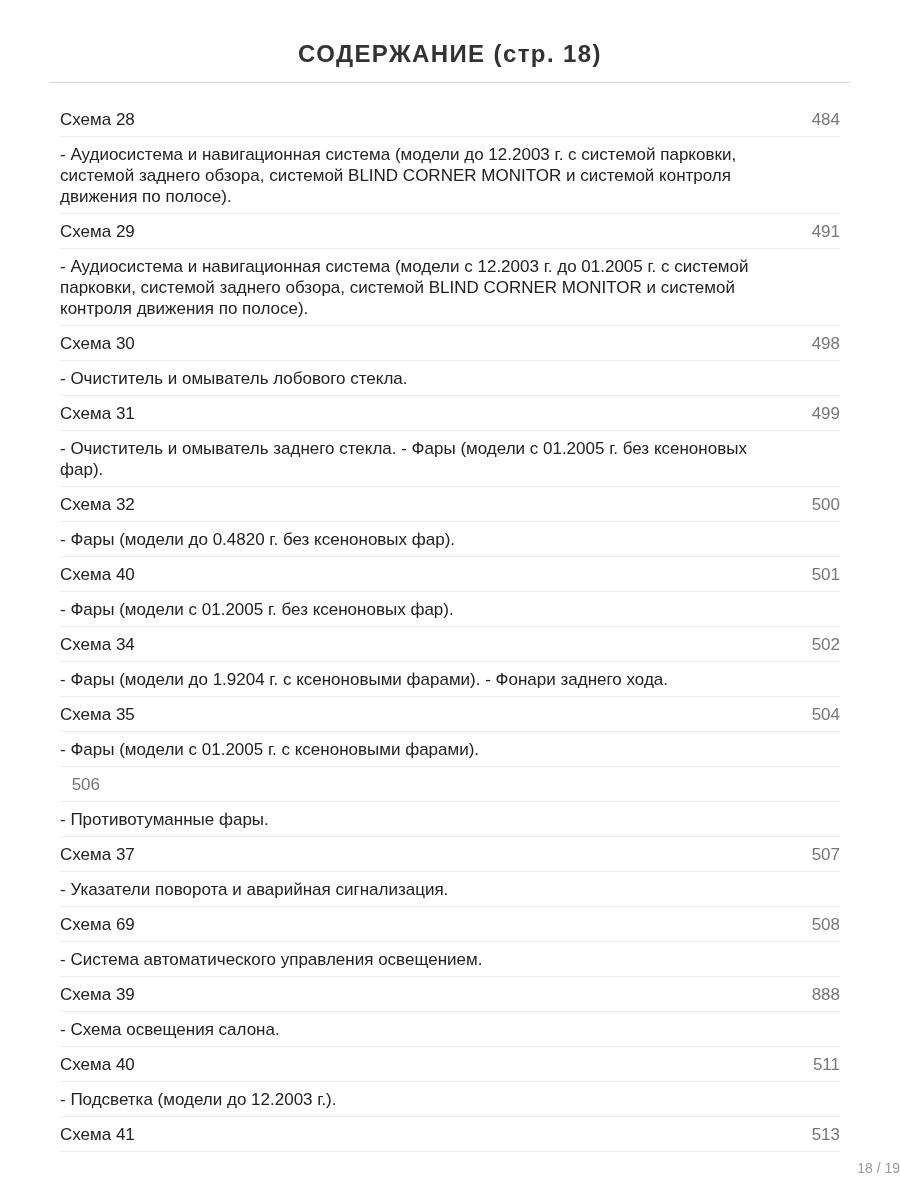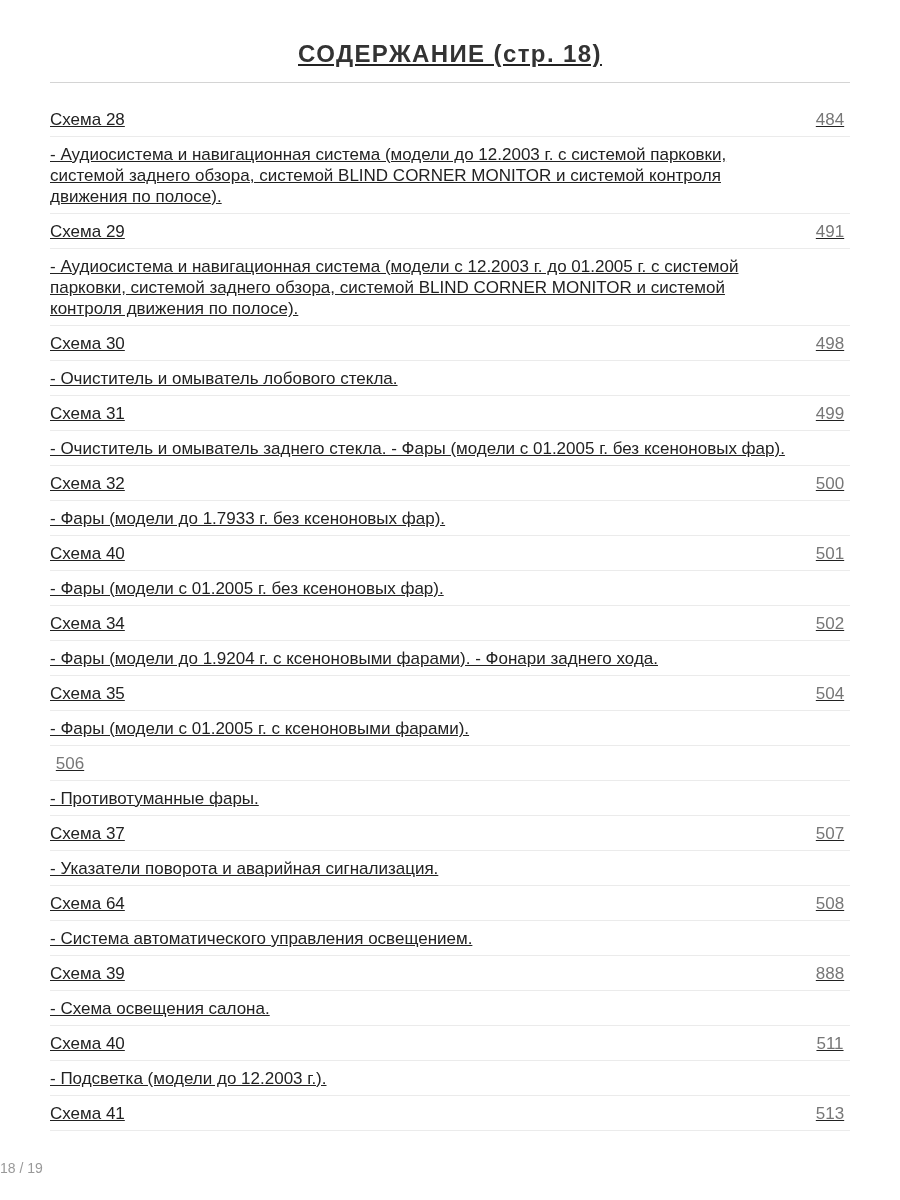--- a/index.html
+++ b/index.html
@@ -13,42 +13,41 @@
       position: relative;
       overflow: hidden;
       font-family: "Liberation Sans", "DejaVu Sans", sans-serif;
       color: #222222;
     }
     .page {
       position: absolute;
       left: 50px;
       top: 0;
       width: 800px;
-      text-decoration: underline;
     }
     .title {
       margin: 0;
       padding-top: 38px;
       height: 44px;
       text-align: center;
       font-size: 24px;
       font-weight: bold;
       letter-spacing: 1.4px;
       color: #333333;
       line-height: 32px;
       box-sizing: content-box;
     }
     .title-rule {
       height: 0;
       border-top: 1px solid #d4d4d4;
       margin: 0 0 19px 0;
     }
     .toc {
       list-style: none;
-      margin: 0;
+      margin: 10px;
       padding: 0;
     }
     .row {
       display: flex;
       align-items: flex-start;
       border-bottom: 1px solid #ebebeb;
       box-sizing: border-box;
       padding: 7px 0 6px 0;
       font-size: 17px;
       line-height: 21px;
@@ -58,28 +57,28 @@
       flex: 1 1 auto;
       padding-right: 40px;
       color: #222222;
     }
     .row.desc .label {
       padding-right: 60px;
     }
     .row .page-num {
       flex: 0 0 40px;
       color: #777777;
-      text-align: center;
+      text-align: right;
     }
     .footer {
       position: absolute;
       left: 0;
       width: 900px;
       top: 1160px;
-      text-align: left;
+      text-align: right;
       font-size: 14px;
       color: #999999;
     }
   </style>
 </head>
 <body>
 
 <div class="page">
   <h1 class="title">СОДЕРЖАНИЕ (стр. 18)</h1>
   <div class="title-rule"></div>
@@ -111,21 +110,21 @@
       <span class="page-num">499</span>
     </li>
     <li class="row desc">
       <span class="label">- Очиститель и омыватель заднего стекла. - Фары (модели с 01.2005 г. без ксеноновых фар).</span>
     </li>
     <li class="row scheme">
       <span class="label">Схема 32</span>
       <span class="page-num">500</span>
     </li>
     <li class="row desc">
-      <span class="label">- Фары (модели до 1.7933 г. без ксеноновых фар).</span>
+      <span class="label">- Фары (модели до 0.4820 г. без ксеноновых фар).</span>
     </li>
     <li class="row scheme">
       <span class="label">Схема 40</span>
       <span class="page-num">501</span>
     </li>
     <li class="row desc">
       <span class="label">- Фары (модели с 01.2005 г. без ксеноновых фар).</span>
     </li>
     <li class="row scheme">
       <span class="label">Схема 34</span>
@@ -148,21 +147,21 @@
       <span class="label">- Противотуманные фары.</span>
     </li>
     <li class="row scheme">
       <span class="label">Схема 37</span>
       <span class="page-num">507</span>
     </li>
     <li class="row desc">
       <span class="label">- Указатели поворота и аварийная сигнализация.</span>
     </li>
     <li class="row scheme">
-      <span class="label">Схема 64</span>
+      <span class="label">Схема 69</span>
       <span class="page-num">508</span>
     </li>
     <li class="row desc">
       <span class="label">- Система автоматического управления освещением.</span>
     </li>
     <li class="row scheme">
       <span class="label">Схема 39</span>
       <span class="page-num">888</span>
     </li>
     <li class="row desc">

